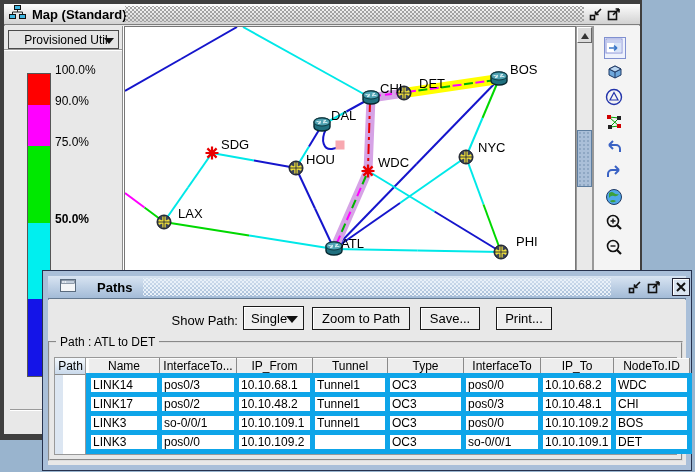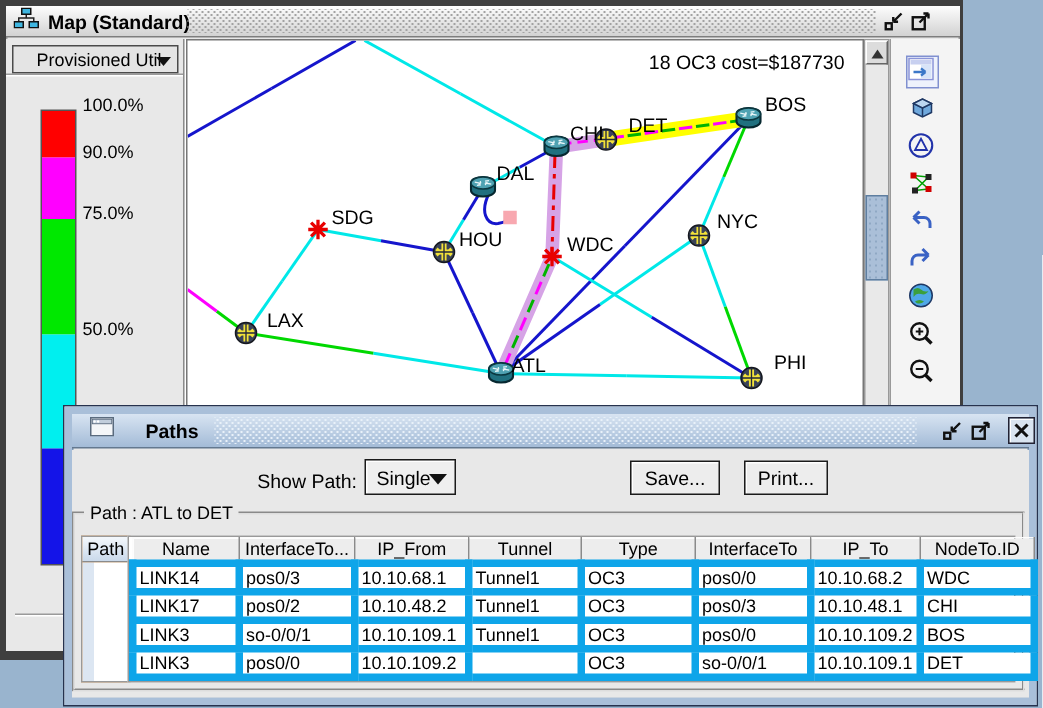--- a/index.html
+++ b/index.html
@@ -151,21 +151,21 @@
             <div class="legend-seg" style="height: 31px; background: rgb(255, 0, 0);"></div>
             <div class="legend-seg" style="height: 41px; background: rgb(255, 0, 255);"></div>
             <div class="legend-seg" style="height: 77px; background: rgb(0, 232, 0);"></div>
             <div class="legend-seg" style="height: 76px; background: rgb(0, 239, 239);"></div>
             <div class="legend-seg" style="height: 77px; background: rgb(20, 20, 232);"></div>
           </div>
         <div id="legend-labels">
             <div class="legend-label" style="top: 37px;">100.0%</div>
             <div class="legend-label" style="top: 68px;">90.0%</div>
             <div class="legend-label" style="top: 109px;">75.0%</div>
-            <div class="legend-label" style="top: 186px;">50.0%</div>
+            <div class="legend-label" style="top: 186px; font-weight: bold;">50.0%</div>
           </div>
         <div id="legend-divider"></div>
       </div>
 
       <div id="map-viewport">
         <svg id="map-svg" width="450" height="414" viewBox="125 27 450 414">
             <line x1="237" y1="27" x2="181" y2="59" stroke="#1515CC" stroke-width="2"></line>
             <line x1="181" y1="59" x2="125" y2="91" stroke="#1515CC" stroke-width="2"></line>
             <line x1="243" y1="27" x2="307" y2="62.5" stroke="#00E8E8" stroke-width="2"></line>
             <line x1="307" y1="62.5" x2="371" y2="98" stroke="#00E8E8" stroke-width="2"></line>
@@ -270,21 +270,20 @@
             <text x="510" y="74" font-size="13" fill="#000">BOS</text>
             <text x="331" y="120" font-size="13" fill="#000">DAL</text>
             <text x="221" y="149" font-size="13" fill="#000">SDG</text>
             <text x="306" y="164" font-size="13" fill="#000">HOU</text>
             <text x="378" y="167" font-size="13" fill="#000">WDC</text>
             <text x="478" y="152" font-size="13" fill="#000">NYC</text>
             <text x="178" y="218" font-size="13" fill="#000">LAX</text>
             <text x="341" y="248" font-size="13" fill="#000">ATL</text>
             <text x="516" y="246" font-size="13" fill="#000">PHI</text>
           </svg>
-        <div id="map-annotation">18 OC3 cost=$187730</div>
       </div>
 
       <div id="map-vscroll">
         <div id="vscroll-up">
             <span class="tri"></span>
           </div>
         <div id="vscroll-thumb"></div>
       </div>
 
       <div id="map-toolbar">
@@ -366,20 +365,21 @@
         </svg>
       </span>
     </div>
     <div id="paths-content">
       <div id="paths-toolbar-row">
         <span id="show-path-combo">
           <span>Single</span>
           <span class="arrow"></span>
         </span>
         <span id="show-path-label">Show Path:</span>
+        <span class="metal-btn" id="btn-zoom-to-path">Zoom to Path</span>
         <span class="metal-btn" id="btn-save">Save...</span>
         <span class="metal-btn" id="btn-print">Print...</span>
       </div>
       <div id="path-groupbox">
         <span id="path-group-title">Path : ATL to DET</span>
         <div id="path-col">
           <div id="path-col-header">Path</div>
           <div id="path-col-body"></div>
         </div>
         <div id="links-table">

